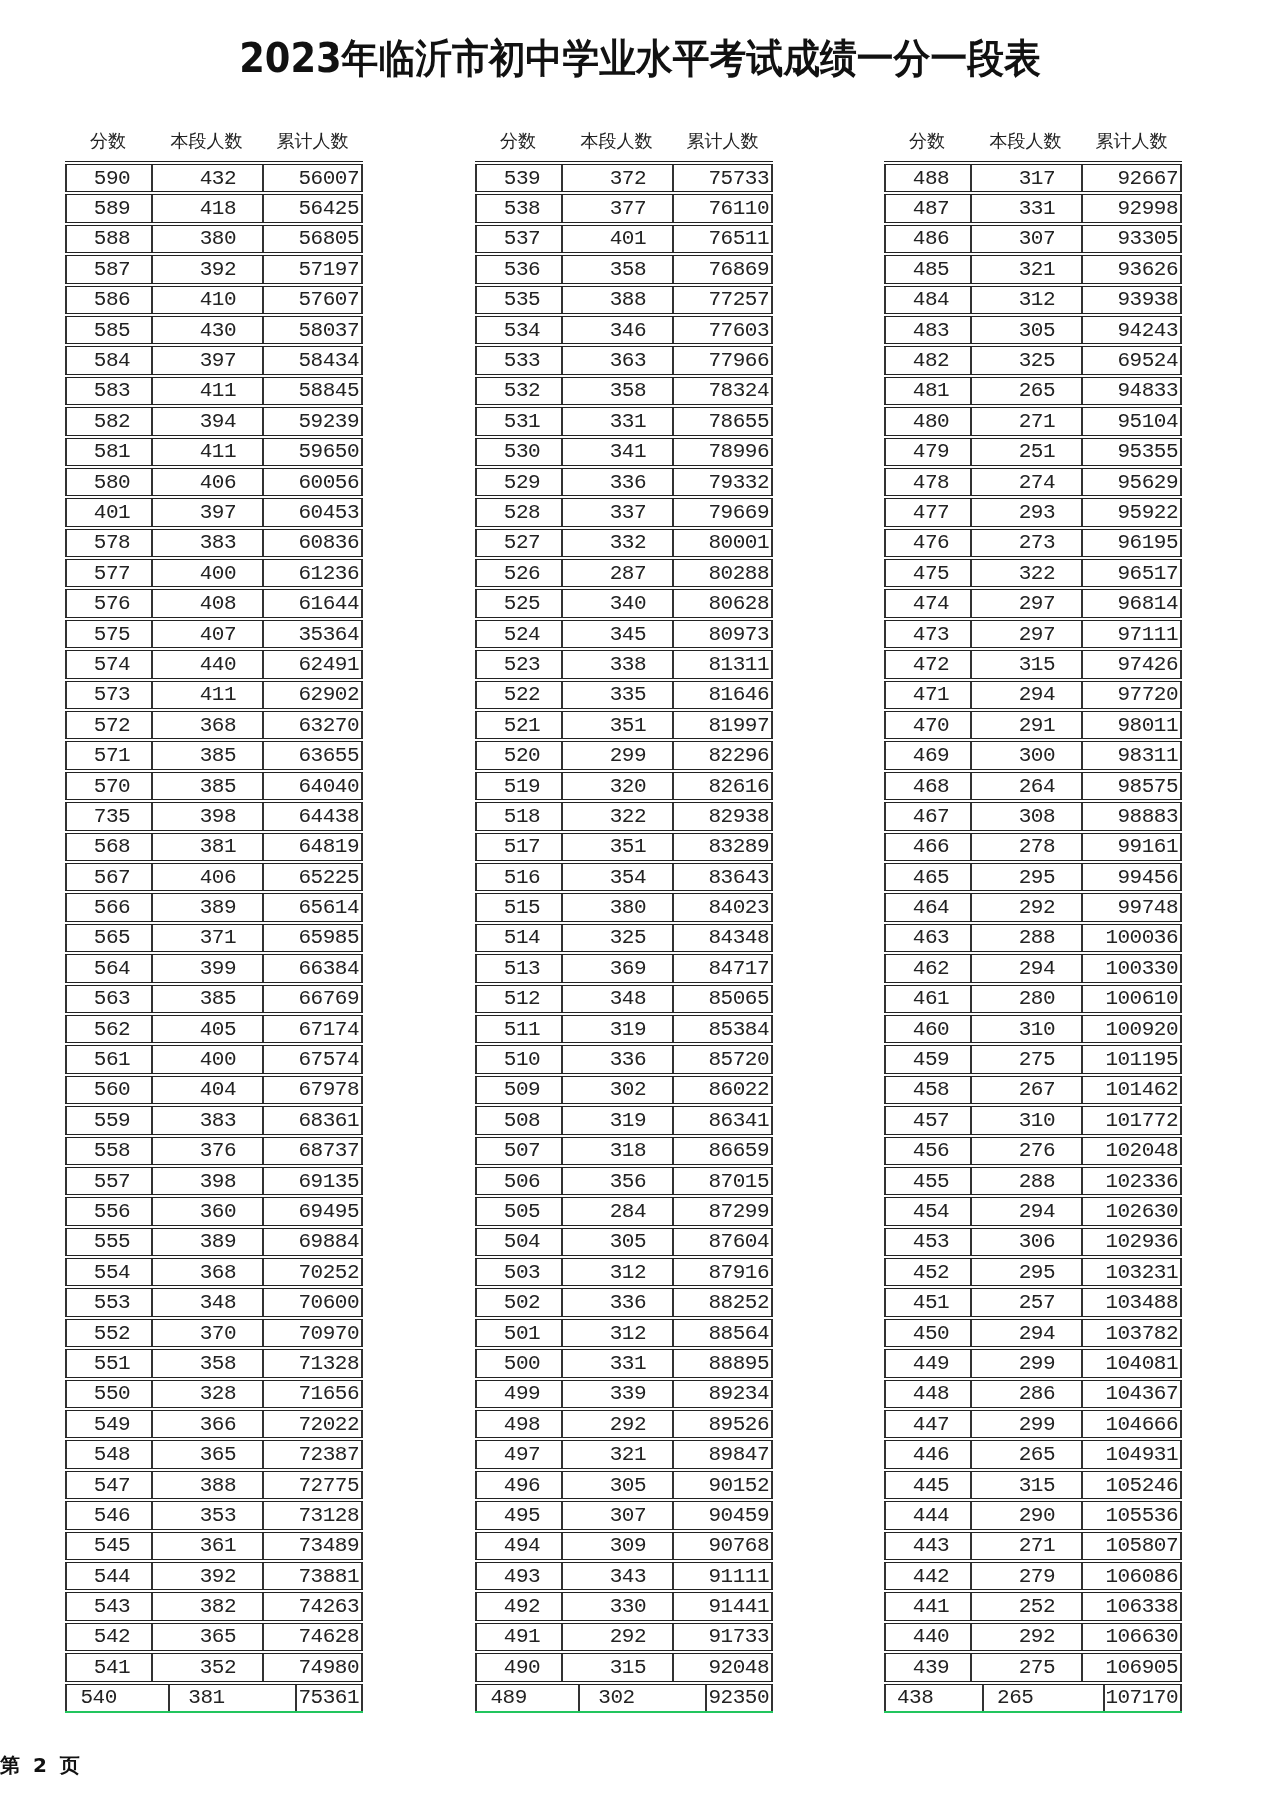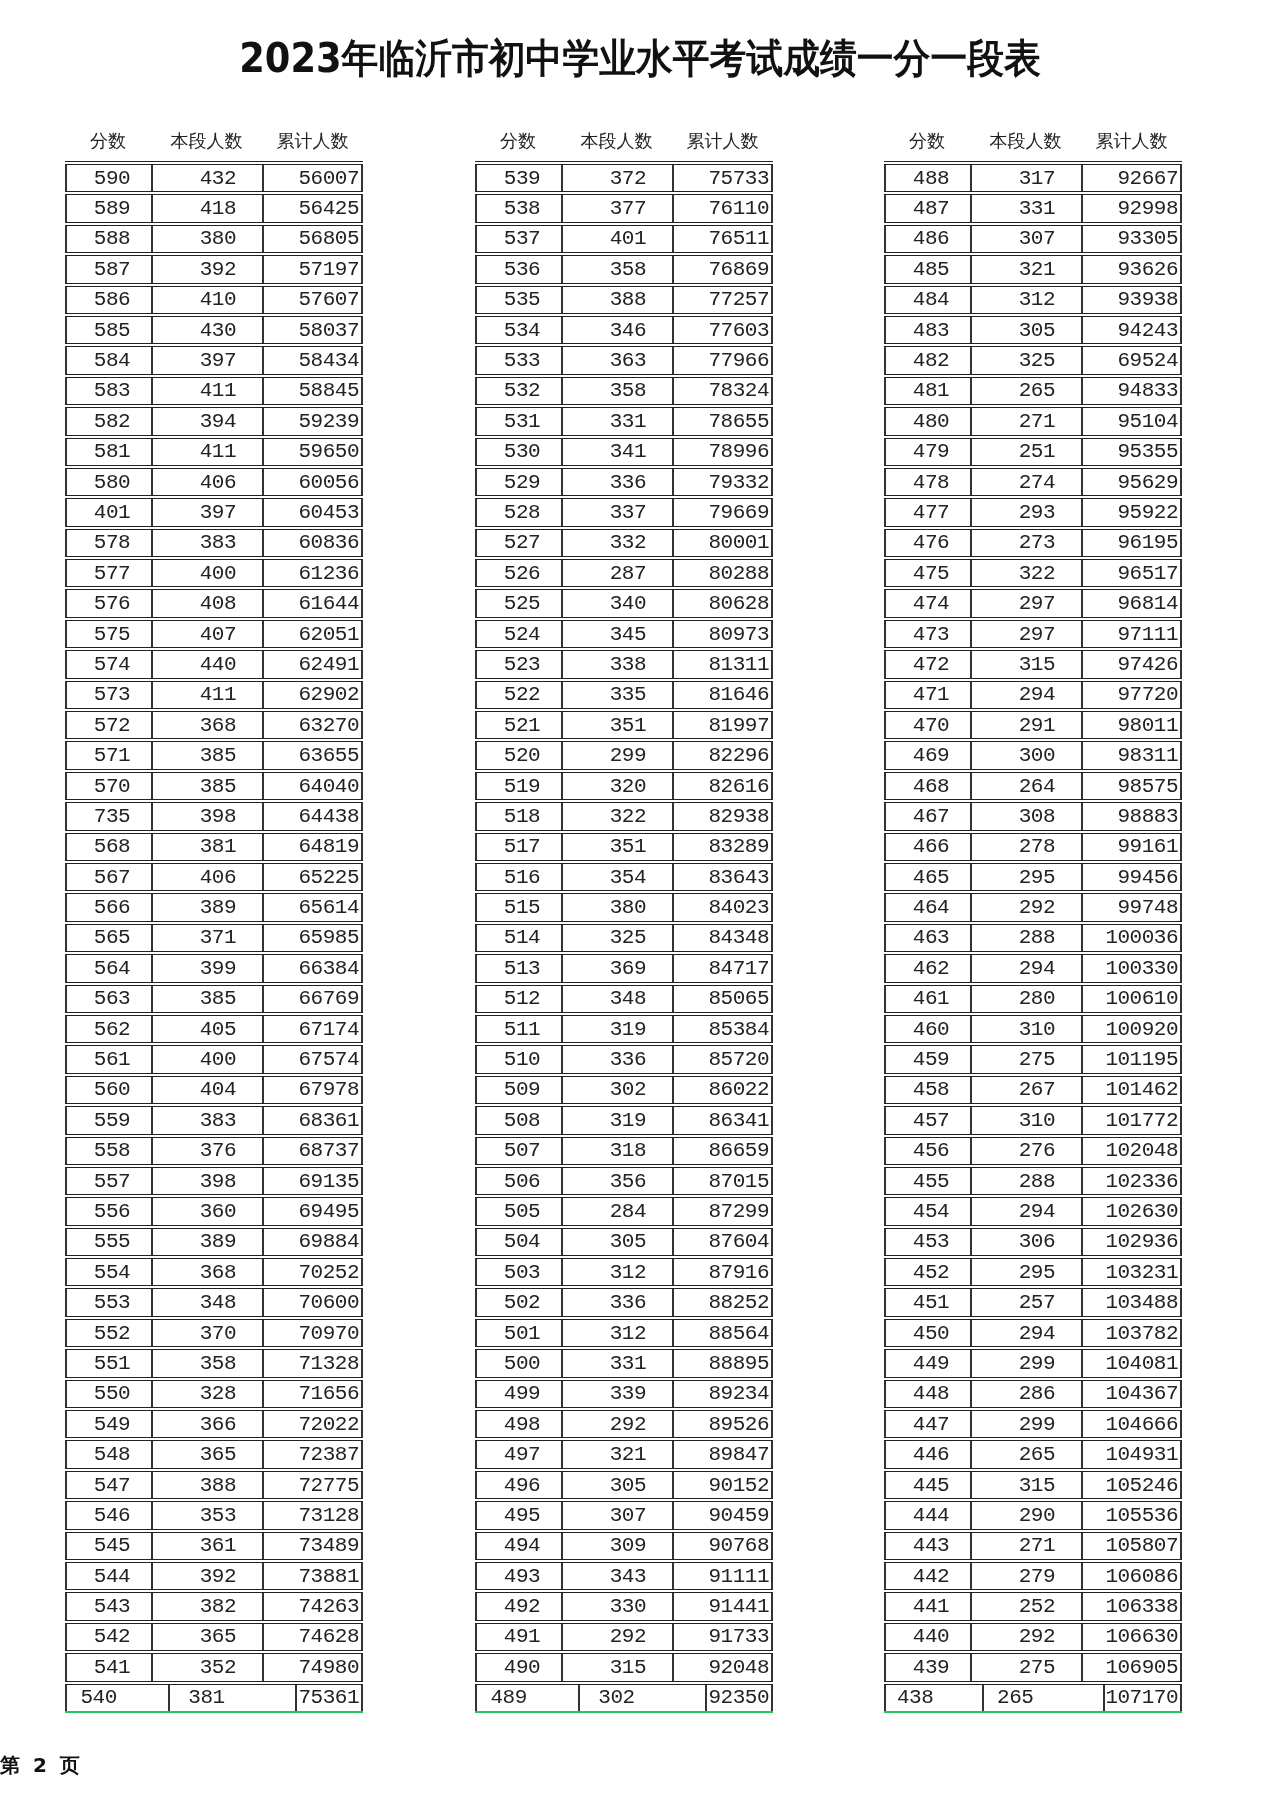--- a/index.html
+++ b/index.html
@@ -232,21 +232,21 @@
         </div>
       </div>
       <div class="row">
         <div class="cell c1">
           <span>575</span>
         </div>
         <div class="cell c2">
           <span>407</span>
         </div>
         <div class="cell c3">
-          <span>62051</span>
+          <span>35364</span>
         </div>
       </div>
       <div class="row">
         <div class="cell c1">
           <span>574</span>
         </div>
         <div class="cell c2">
           <span>440</span>
         </div>
         <div class="cell c3">

